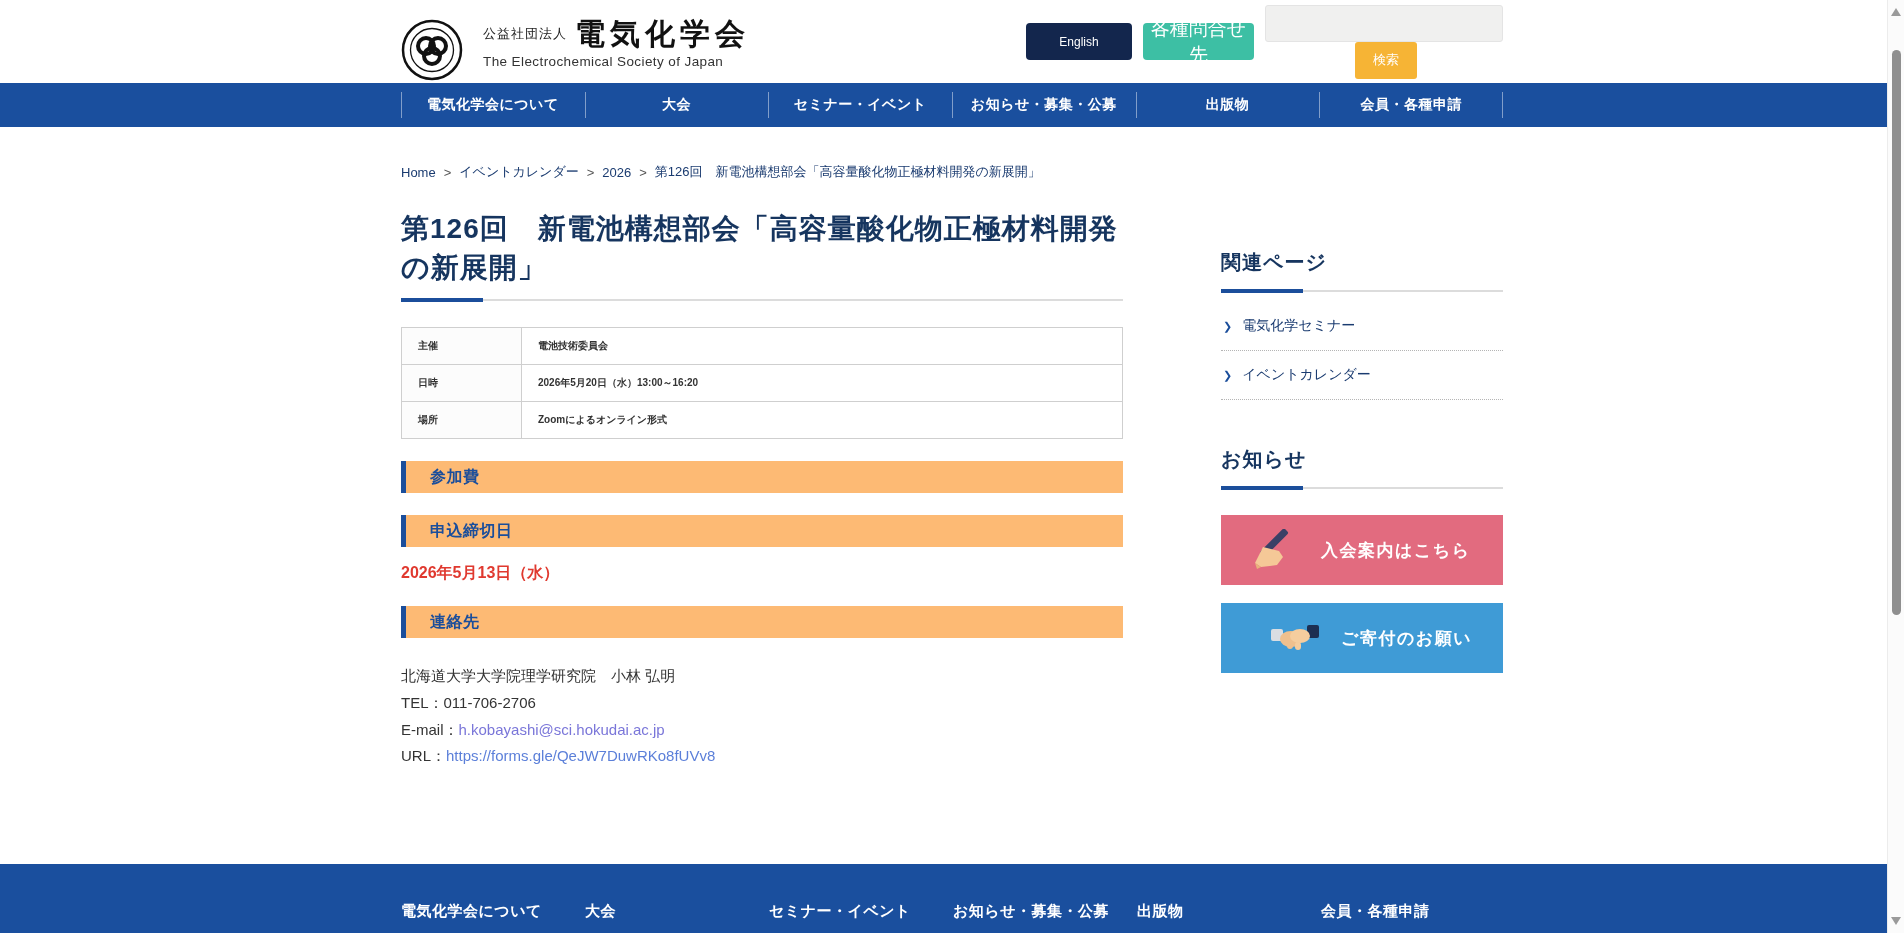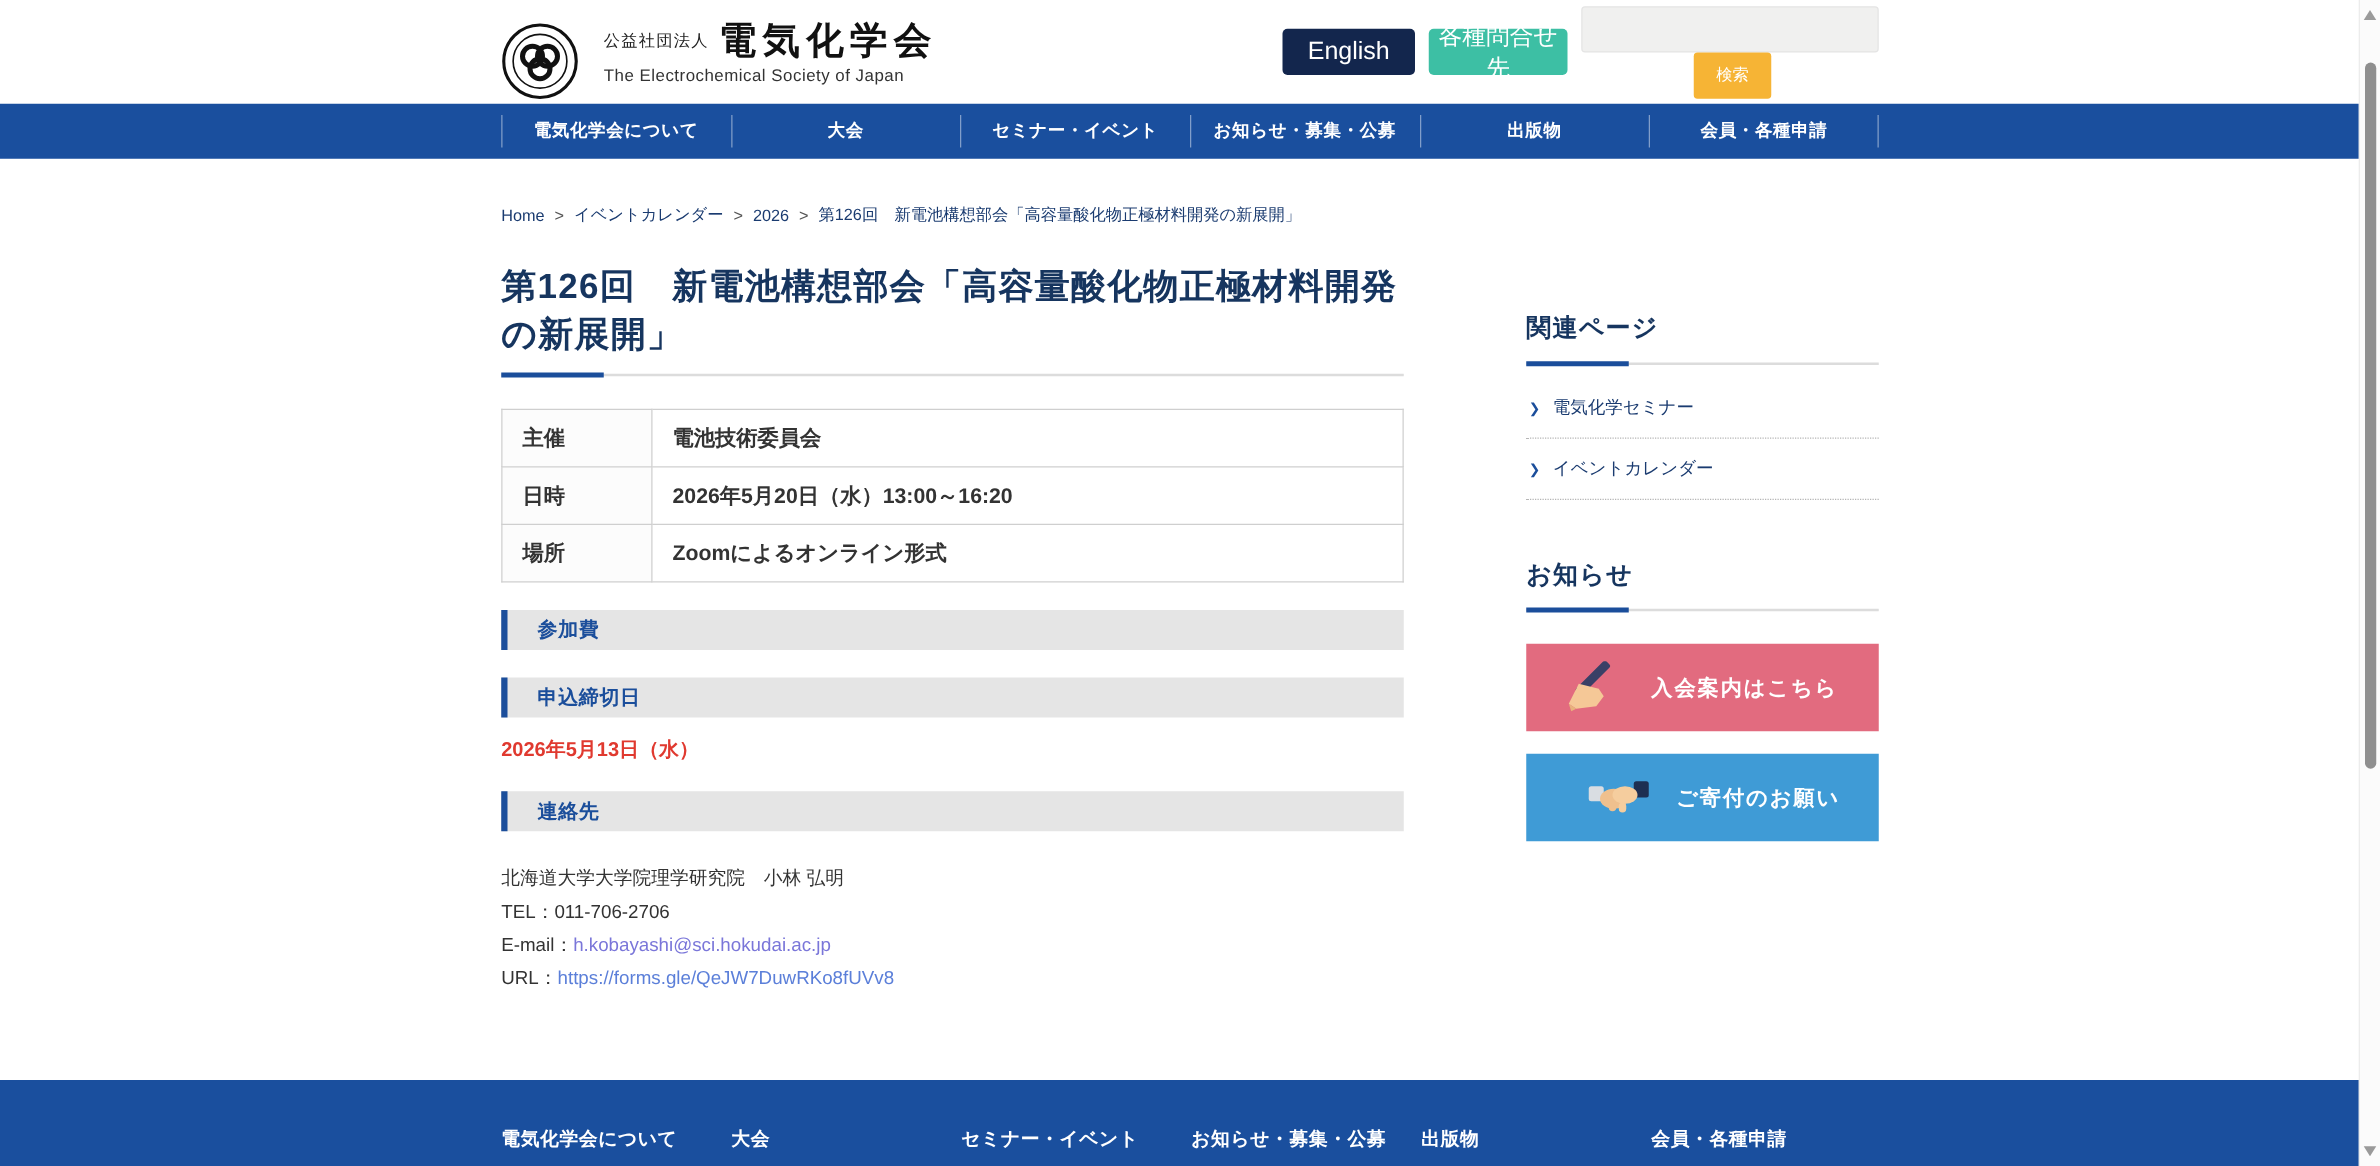--- a/index.html
+++ b/index.html
@@ -12,21 +12,21 @@
   
   .site-header { height:83px; flex:0 0 auto; }
   .header-inner { width:1102px; margin:0 auto; height:100%; display:flex; align-items:center; }
   .logo { display:flex; align-items:flex-start; gap:20px; cursor:pointer;margin-top:20px; }
   .logo-text .logo-row1 { display:flex; align-items:flex-end; gap:8px; }
   .org-small { font-size:13px; color:#222; padding-bottom:6px; letter-spacing:1px; }
   .org-name { font-size:30px; font-weight:700; color:#111; letter-spacing:5px; line-height:1; }
   .org-en { font-size:13.5px; color:#333; margin-top:5px; letter-spacing:0.4px; }
   .header-actions { margin-left:auto; display:flex; align-items:center; gap:11px; }
   .btn { display:flex; align-items:center; justify-content:center; cursor:pointer; border:none; }
-  .btn-english { width:106px; height:37px; background:#13264d; color:#fff; border-radius:4px; font-size:20px; }
+  .btn-english { width:106px; height:37px; background:#13264d; color:#fff; border-radius:4px; font-size:12px; }
   .btn-contact { width:111px; height:37px; background:#3dbfa4; color:#fff; border-radius:4px; font-size:19px; }
   .search-box { display:flex; align-items:center;flex-direction:column; }
   .search-input { width:238px; height:37px; background:#f0f0ef; border:1px solid #e4e4e4; border-radius:3px; padding:0 10px; font-size:14px; outline:none; }
   .btn-search { width:62px; height:37px; background:#f6b435; color:#fff; border-radius:3px; font-size:13px; margin-left:4px; }
   
   .main-nav { background:#1a4f9e; height:44px; flex:0 0 auto; }
   .nav-inner { width:1102px; margin:0 auto; height:100%; display:flex; position:relative; }
   .nav-item { flex:1 1 0; display:flex; align-items:center; justify-content:center; color:#fff; font-size:14px; font-weight:600; position:relative; cursor:pointer; letter-spacing:0.5px; }
   .nav-item::before, .nav-end-sep { content:""; position:absolute; left:0; top:20%; height:60%; width:1px; background:rgba(255,255,255,0.45); }
   .nav-end-sep { left:auto; right:0; }
@@ -36,23 +36,23 @@
   .crumb-link { color:#1a3b70; cursor:pointer; }
   .crumb-sep { color:#555; }
   .crumb-current { color:#1a3b70; }
   .content-row { display:flex; margin-top:28px; }
   .main-col { width:722px; }
   .side-col { width:282px; margin-left:auto;margin-top:40px; }
   .page-title { font-size:28px; font-weight:700; color:#16355f; line-height:1.4; letter-spacing:1px; }
   .rule { height:2px; background:#dcdcdc; position:relative; margin-top:12px; }
   .rule::before { content:""; position:absolute; left:0; top:-1px; height:4px; width:82px; background:#1b4e9b; }
   .info-table { width:100%; border-collapse:collapse; margin-top:26px; }
-  .info-table td { border:1px solid #cfcfcf; padding:11px 16px; font-size:17px; font-weight:700; color:#333; }
+  .info-table td { border:1px solid #cfcfcf; padding:11px 16px; font-size:10px; font-weight:700; color:#333; }
   .info-table td.label-cell { width:120px; background:#fcfcfc; }
-  .section-bar { margin-top:22px; background:#e5e5e5; border-left:5px solid #1b4e9b; height:32px; display:flex; align-items:center; padding-left:24px; }
+  .section-bar { margin-top:22px; background:#fdba74; border-left:5px solid #1b4e9b; height:32px; display:flex; align-items:center; padding-left:24px; }
   .section-bar .bar-label { color:#1b4e9b; font-weight:700; font-size:16px; letter-spacing:0.5px; }
   .body-text { margin-top:18px; font-size:15px; color:#333; }
   .deadline-text { margin-top:16px; font-size:16px; font-weight:700; color:#e0392f; }
   .contact-block { margin-top:25px; font-size:15px; color:#333; line-height:1.78; }
   .link-email { color:#7a76d9; cursor:pointer; text-decoration:none; }
   .link-url { color:#5b7fd9; cursor:pointer; text-decoration:none; }
   
   .side-heading { font-size:20px; font-weight:700; color:#16355f; letter-spacing:1px; }
   .side-rule { margin-top:14px; }
   .related-list { margin-top:10px; }

